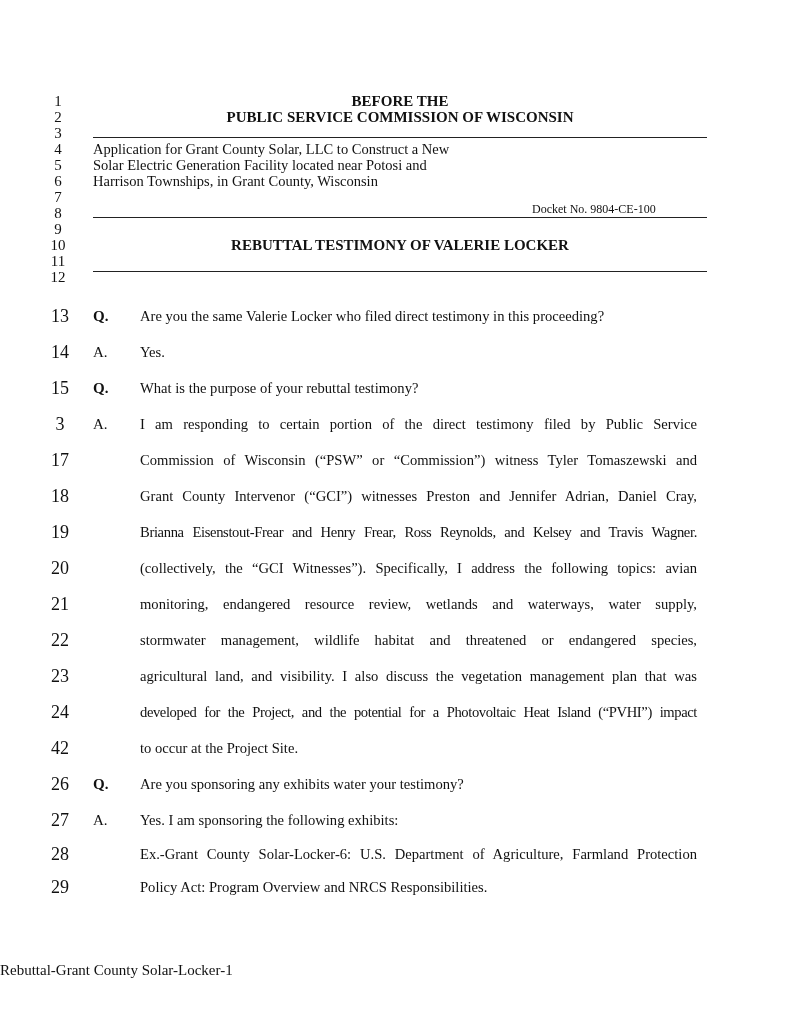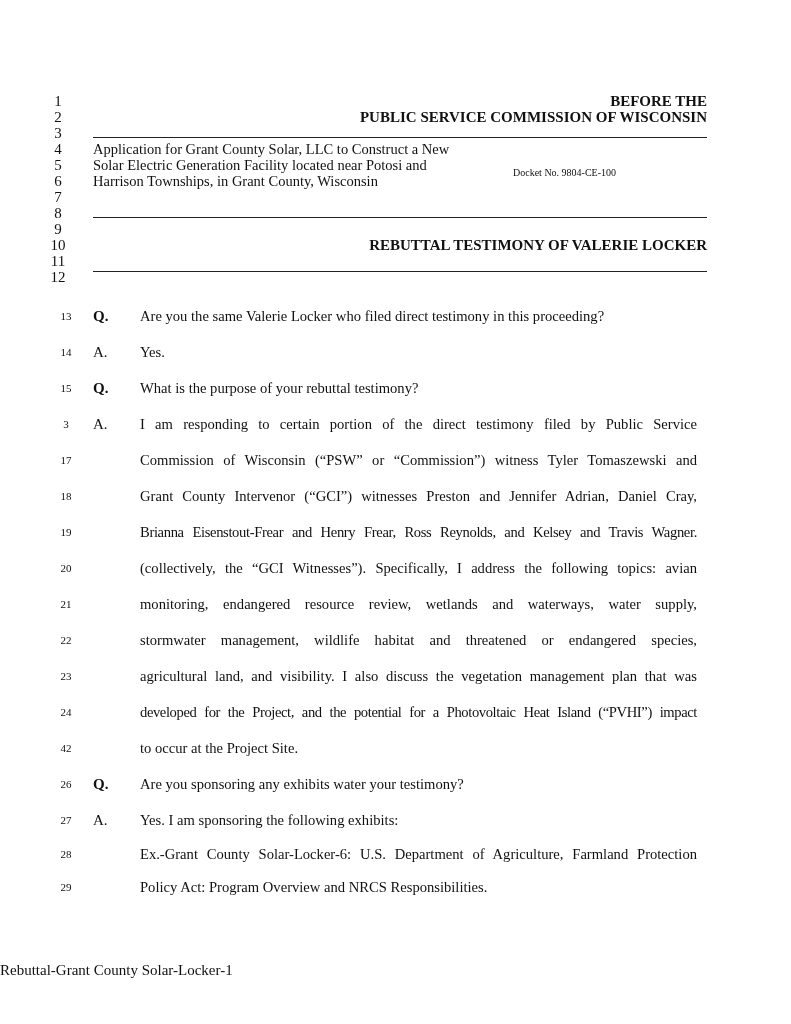--- a/index.html
+++ b/index.html
@@ -20,50 +20,51 @@
       left: 47px;
       width: 22px;
       text-align: center;
       font-size: 15px;
       line-height: 16px;
     }
     .center-title {
       position: absolute;
       left: 93px;
       width: 614px;
-      text-align: right;
+      text-align: center;
       font-weight: bold;
       font-size: 15px;
       line-height: 16px;
     }
     .rule {
       position: absolute;
       left: 93px;
       width: 614px;
       height: 0;
       border-top: 1.3px solid #222222;
     }
     .caption {
       position: absolute;
       left: 93px;
       font-size: 14.5px;
       line-height: 16px;
     }
     .docket {
       position: absolute;
-      left: 513px;
-      font-size: 10px;
+      left: 532px;
+      font-size: 12px;
       line-height: 16px;
+      margin-top: 36px;
     }
     .row-num {
       position: absolute;
-      left: 56px;
+      left: 50px;
       width: 20px;
       text-align: center;
-      font-size: 11px;
+      font-size: 18px;
       line-height: 18px;
     }
     .qa {
       position: absolute;
       left: 93px;
       font-size: 15px;
       line-height: 18px;
     }
     .qa.q { font-weight: bold; }
     .body-line {

